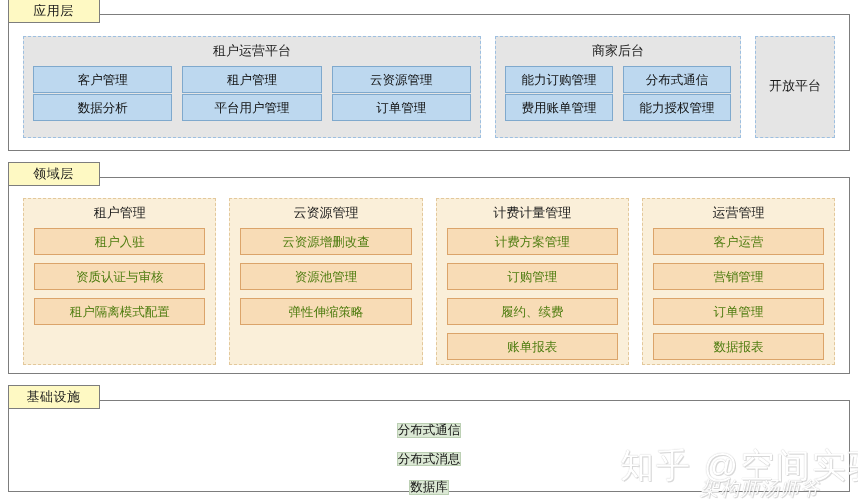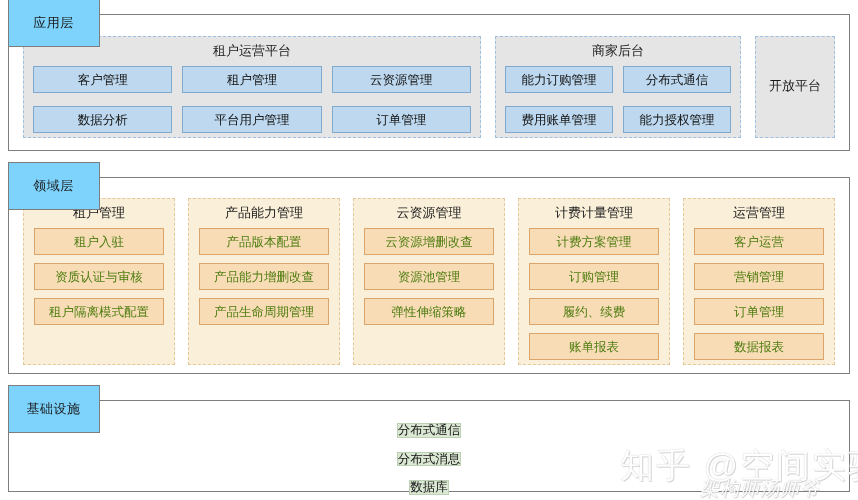--- a/index.html
+++ b/index.html
@@ -32,25 +32,25 @@
     box-sizing: border-box;
     border: 1.5px solid #7d7d7d;
     background: #ffffff;
   }
 
   
   .layer-tab {
     position: absolute;
     top: -16px;
     left: -1.5px;
-    height: 48px;
+    height: 24px;
     min-width: 92px;
     box-sizing: border-box;
     border: 1.5px solid #7d7d7d;
-    background: #7dd3fc;
+    background: #fef9c3;
     display: flex;
     align-items: center;
     justify-content: center;
     font-size: 13px;
     letter-spacing: 0.5px;
     color: #1a1a1a;
     z-index: 5;
     padding: 0 12px;
   }
 
@@ -93,21 +93,21 @@
     text-align: center;
     line-height: 1.1;
   }
   .app-group.narrow .app-group-title {
     margin-bottom: 0;
   }
 
   .app-grid {
     display: grid;
     grid-auto-rows: 27px;
-    gap: 13px 10px;
+    gap: 1px 10px;
     width: 100%;
   }
   .app-group.wide   .app-grid { grid-template-columns: repeat(3, 1fr); }
   .app-group.medium .app-grid { grid-template-columns: repeat(2, 1fr); }
 
   .app-box {
     box-sizing: border-box;
     border: 1px solid #7fa9cd;
     background: #bdd8ef;
     display: flex;
@@ -266,28 +266,20 @@
 
       <div class="domain-group">
         <div class="domain-group-title">租户管理</div>
         <div class="domain-list">
           <div class="domain-box">租户入驻</div>
           <div class="domain-box">资质认证与审核</div>
           <div class="domain-box">租户隔离模式配置</div>
         </div>
       </div>
 
-      <div class="domain-group">
-        <div class="domain-group-title">产品能力管理</div>
-        <div class="domain-list">
-          <div class="domain-box">产品版本配置</div>
-          <div class="domain-box">产品能力增删改查</div>
-          <div class="domain-box">产品生命周期管理</div>
-        </div>
-      </div>
 
       <div class="domain-group">
         <div class="domain-group-title">云资源管理</div>
         <div class="domain-list">
           <div class="domain-box">云资源增删改查</div>
           <div class="domain-box">资源池管理</div>
           <div class="domain-box">弹性伸缩策略</div>
         </div>
       </div>
 

